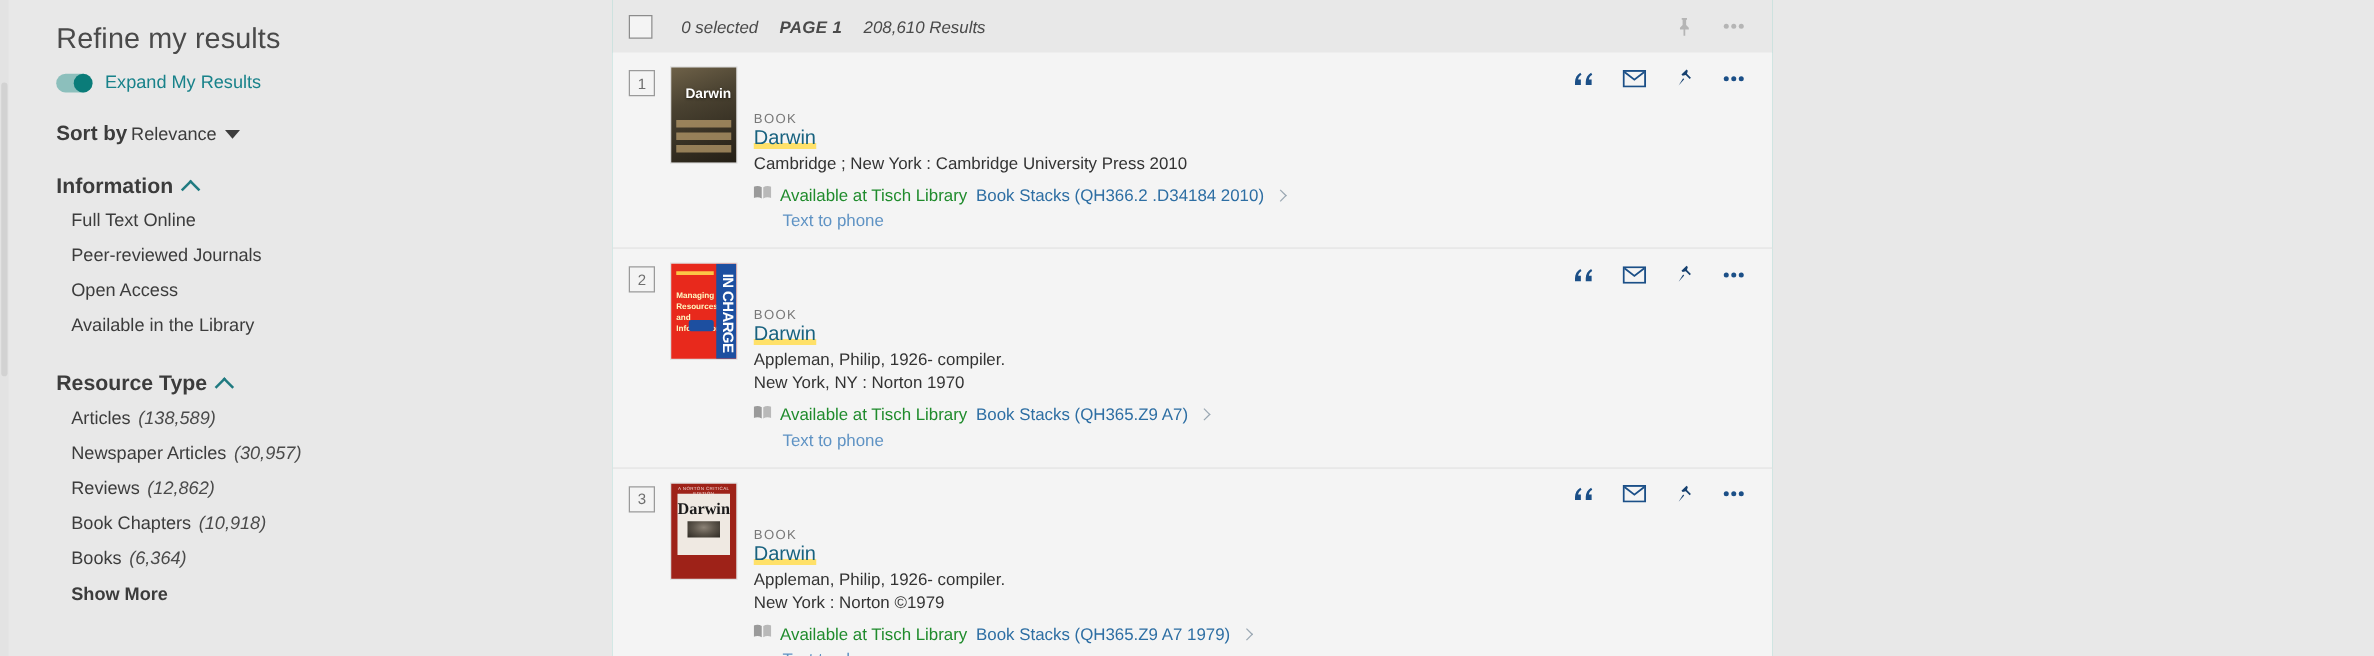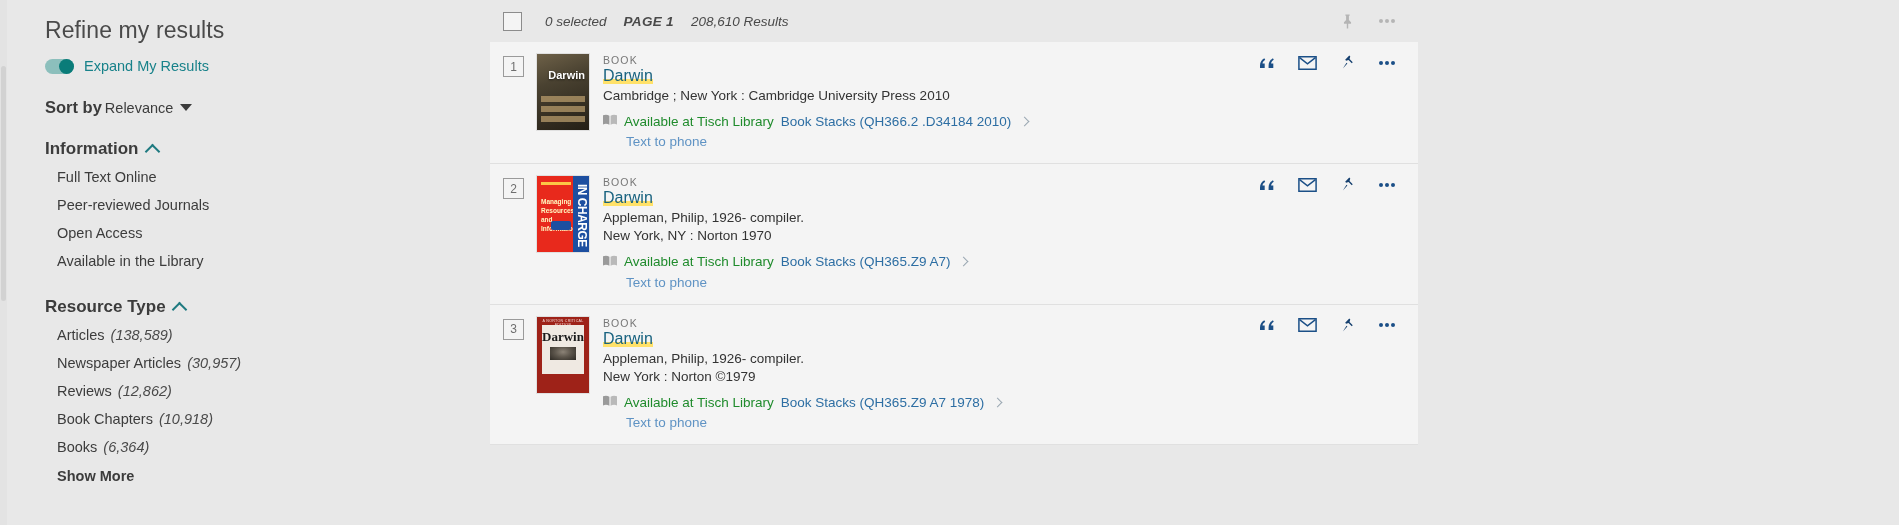--- a/index.html
+++ b/index.html
@@ -278,20 +278,21 @@
   }
   .cover-c .caps {
     position: absolute; left: 0; right: 0; top: 2px;
     text-align: center; font-size: 3.6px; color: #f3d9d6; letter-spacing: .3px;
   }
 
   .res-body {
     margin-left: 14px;
     flex: 1;
     min-width: 0;
+    margin-top: 35px;
   }
   .res-type {
     font-size: 10.5px;
     letter-spacing: 1.1px;
     color: #777;
     text-transform: uppercase;
     margin-bottom: 1px;
   }
   .res-title {
     font-size: 16px;
@@ -587,21 +588,21 @@
         <div class="res-line">Appleman, Philip, 1926- compiler.</div>
         <div class="res-line">New York : Norton ©1979</div>
         <div class="avail-row">
           <span class="book-icon">
             <svg width="14" height="12" viewBox="0 0 16 13" aria-hidden="true">
               <path d="M0 1.2C2.4.2 5 .2 7.3 1.6V12C5 10.6 2.4 10.6 0 11.6z" fill="#9a9a9a"></path>
               <path d="M16 1.2C13.6.2 11 .2 8.7 1.6V12c2.3-1.4 4.9-1.4 7.3-.4z" fill="#b9b9b9"></path>
             </svg>
           </span>
           <span class="avail-status">Available at Tisch Library</span>
-          <span class="avail-loc">Book Stacks (QH365.Z9 A7 1978)</span>
+          <span class="avail-loc">Book Stacks (QH365.Z9 A7 1979)</span>
           <span class="chev-right"></span>
         </div>
         <div class="text-to-phone">Text to phone</div>
       </div>
       <div class="res-actions">
         <button class="icon-btn">
           <svg width="16" height="14" viewBox="0 0 16 14" fill="#1b4f87" aria-hidden="true">
             <path d="M0 9.5c0-3 1.6-5.8 4.3-7.3l.9 1.5C3.6 4.8 2.6 6.2 2.5 7.6h2.2V12H0zM8.6 9.5c0-3 1.6-5.8 4.3-7.3l.9 1.5c-1.6.9-2.6 2.3-2.7 3.9h2.2V12H8.6z"></path>
           </svg>
         </button>

